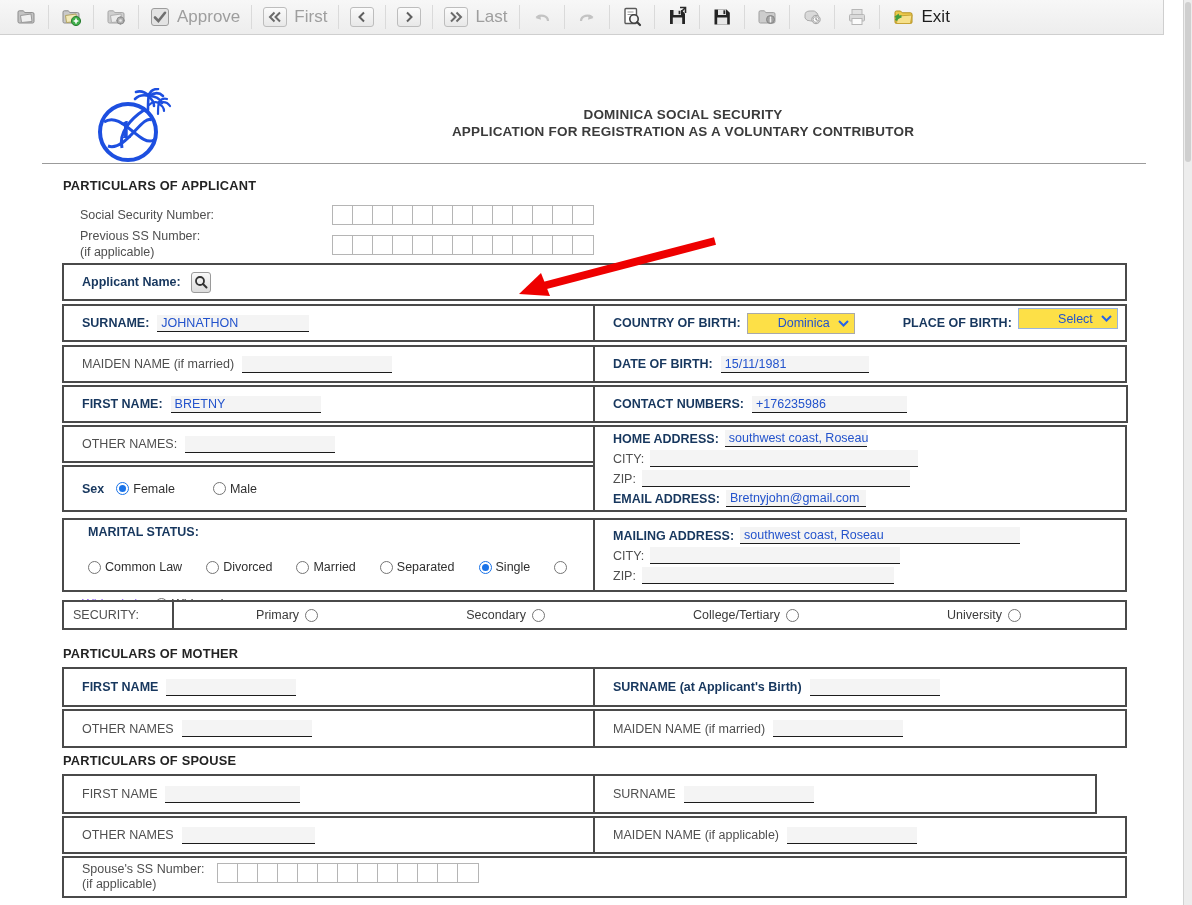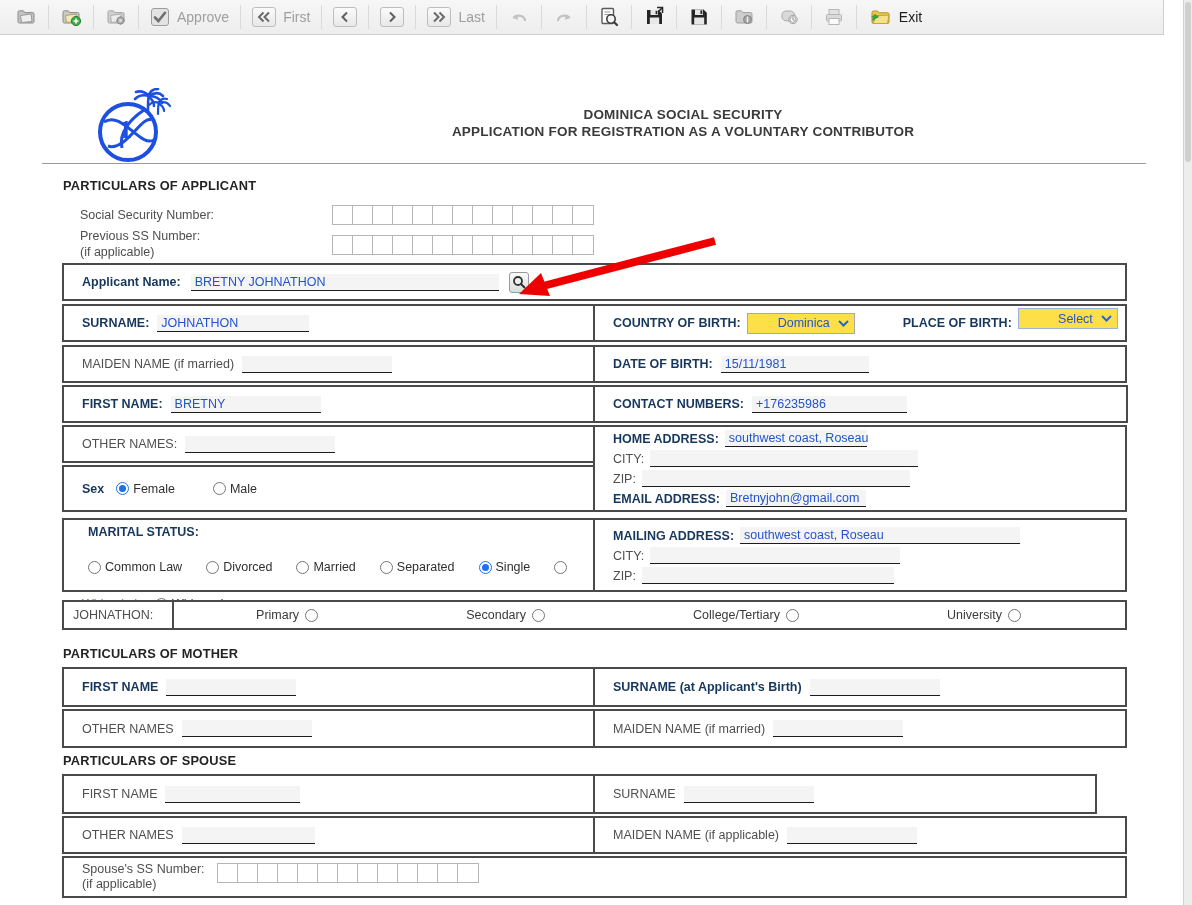--- a/index.html
+++ b/index.html
@@ -5,21 +5,21 @@
   * { margin:0; padding:0; box-sizing:border-box; }
   html,body { width:1192px; height:905px; background:#ffffff; font-family:"Liberation Sans", sans-serif; }
   #page { position:relative; width:1192px; height:905px; background:#fff; overflow:hidden; font-size:12.5px; color:#333; }
 
   
   .toolbar { position:absolute; left:0; top:0; width:1164px; height:35px;
     background:linear-gradient(#f7f7f7,#ededed); border-bottom:1px solid #cfcfcf; border-right:1px solid #cfcfcf;
     display:flex; align-items:center; padding-left:6px; }
   .tb-btn { display:flex; align-items:center; gap:7px; padding:0 9px; height:28px; cursor:default; }
   .tb-sep { width:1px; height:24px; background:#dadada; margin:0 2px; }
-  .tb-label { font-size:14px; color:#9e9e9e; }
+  .tb-label { font-size:17px; color:#9e9e9e; }
   .tb-label.dark { color:#1d1d1d; }
   .navbtn { width:24px; height:20px; border:1px solid #bdbdbd; border-radius:3px; background:linear-gradient(#fbfbfb,#e8e8e8);
     display:flex; align-items:center; justify-content:center; }
 
   
   .scrollbar { position:absolute; right:0; top:0; width:9px; height:905px; background:#ededed; border-left:1px solid #d2d2d2; }
   .scroll-thumb { position:absolute; left:1px; top:2px; width:6px; height:160px; background:#cfcfcf; border-radius:3px; }
 
   
   .logo { position:absolute; left:92px; top:88px; width:80px; height:80px; }
@@ -331,23 +331,20 @@
       <i></i>
       <i></i>
       <i></i>
       <i></i>
       <i></i>
       <i></i>
   </div>
 
   <div class="rowbox" style="left:62px; top:263px; width:1065px; height:38px; gap:10px;">
     <span class="lbl-navy">Applicant Name:</span>
-    <span class="field" style="width:308px;">
-      <span class="val">BRETNY JOHNATHON</span>
-    </span>
     <span class="search-btn">
       <svg width="14" height="14" viewBox="0 0 14 14">
         <circle cx="6" cy="6" r="4" fill="none" stroke="#333" stroke-width="1.8"></circle>
         <path d="M9 9 L12.5 12.5" stroke="#333" stroke-width="2" stroke-linecap="round"></path>
       </svg>
     </span>
   </div>
 
   <svg style="position:absolute; left:505px; top:232px; pointer-events:none;" width="215" height="70" viewBox="0 0 215 70">
     <path d="M210 9 L38 54" stroke="#ee0000" stroke-width="8"></path>
@@ -493,21 +490,21 @@
       <span class="lbl-gray">CITY:</span>
       <span class="field" style="width:250px;"></span>
     </div>
     <div class="line">
       <span class="lbl-gray">ZIP:</span>
       <span class="field" style="width:252px;"></span>
     </div>
   </div>
 
   <div class="rowbox" style="left:62px; top:600px; width:1065px; height:30px; padding-left:0;">
-    <span class="lbl-gray" style="width:110px; height:100%; display:inline-flex; align-items:center; padding-left:9px; border-right:2px solid #4a4a4a;">JOHNATHON:</span>
+    <span class="lbl-gray" style="width:110px; height:100%; display:inline-flex; align-items:center; padding-left:9px; border-right:2px solid #4a4a4a;">SECURITY:</span>
     <div class="edu-opts">
       <span class="edu-opt">
         <span>Primary</span>
         <span class="radio"></span>
       </span>
       <span class="edu-opt">
         <span>Secondary</span>
         <span class="radio"></span>
       </span>
       <span class="edu-opt">

